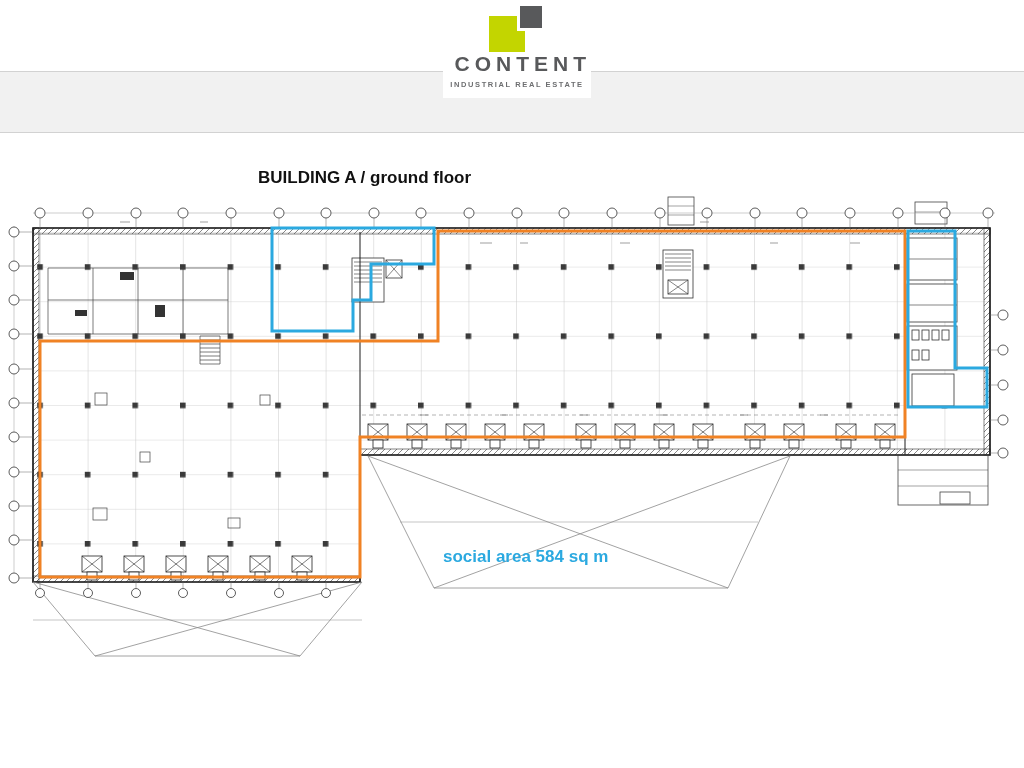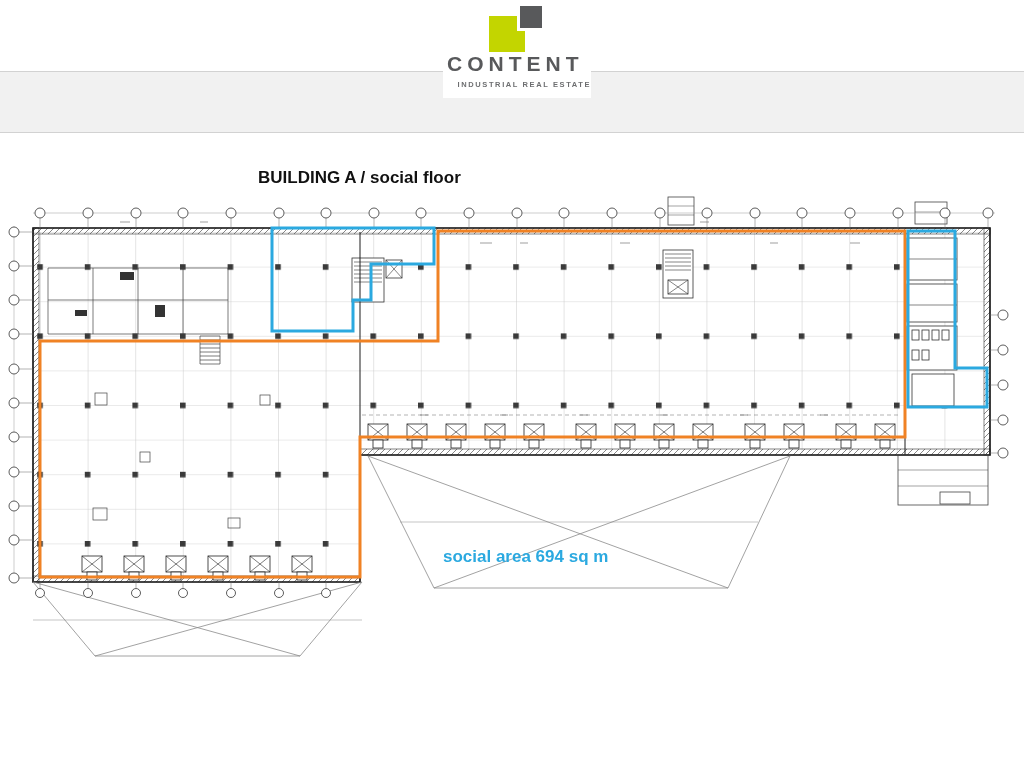--- a/index.html
+++ b/index.html
@@ -14,25 +14,25 @@
     background:#f1f1f1; border-top:1px solid #d2d2d2; border-bottom:1px solid #d2d2d2;
     box-sizing:border-box;
   }
   .logo-box { position:absolute; left:443px; top:0; width:148px; height:98px; background:#ffffff; }
   .sq-lime { position:absolute; left:46px; top:16px; width:36px; height:36px; background:#C3D500; }
   .sq-dark {
     position:absolute; left:74px; top:6px; width:22px; height:22px; background:#58595B;
     border-left:3px solid #ffffff; border-bottom:3px solid #ffffff;
   }
   .brand {
-    position:absolute; left:0; top:52px; width:148px; text-align:left;
+    position:absolute; left:0; top:52px; width:148px; text-align:right;
     font-size:21px; font-weight:bold; letter-spacing:5px; color:#58595B; padding-left:4px; box-sizing:border-box;
   }
   .tagline {
-    position:absolute; left:0; top:80px; width:148px; text-align:right;
+    position:absolute; left:0; top:80px; width:148px; text-align:center;
     font-size:7.5px; font-weight:bold; letter-spacing:1.6px; color:#6d6e70;
   }
   .plan-title {
     position:absolute; left:258px; top:168px; font-size:17px; font-weight:bold; color:#111111;
   }
   svg.plan { position:absolute; left:0; top:0; }
   .area-label { position:absolute; font-size:17px; font-weight:bold; white-space:nowrap; }
   .warehouse-label { left:443px; top:484px; color:#F08224; }
   .social-label    { left:443px; top:547px; color:#2BA9E0; }
 </style>
@@ -43,21 +43,21 @@
 
   <div class="band"></div>
 
   <div class="logo-box">
     <div class="sq-lime"></div>
     <div class="sq-dark"></div>
     <div class="brand">CONTENT</div>
     <div class="tagline">INDUSTRIAL REAL ESTATE</div>
   </div>
 
-  <div class="plan-title">BUILDING A / social floor</div>
+  <div class="plan-title">BUILDING A / ground floor</div>
 
   <svg class="plan" width="1024" height="768" viewBox="0 0 1024 768">
     <defs>
       <pattern id="hatch" width="6" height="6" patternUnits="userSpaceOnUse">
         <path d="M0 6L6 0" stroke="#555" stroke-width="0.7"></path>
       </pattern>
       <pattern id="vgrid" width="47.6" height="20" patternUnits="userSpaceOnUse" patternTransform="translate(40,0)">
         <path d="M0.25 0V20" stroke="#b8b8b8" stroke-width="0.5"></path>
       </pattern>
       <pattern id="hgrid" width="20" height="34.6" patternUnits="userSpaceOnUse" patternTransform="translate(0,232)">
@@ -253,15 +253,15 @@
 
     <g>
       <path d="M438 231H905V437H360V577H40V341H438Z" fill="none" stroke="#F08224" stroke-width="3"></path>
     </g>
     <g fill="none" stroke="#2BA9E0" stroke-width="3">
       <path d="M272 228H434V264H371V300H353V331H272Z"></path>
       <path d="M908 231H955V368H987V407H908Z"></path>
     </g>
   </svg>
 
-  <div class="area-label social-label">social area 694 sq m</div>
+  <div class="area-label social-label">social area 584 sq m</div>
 
 </div>
 
 </body></html>

